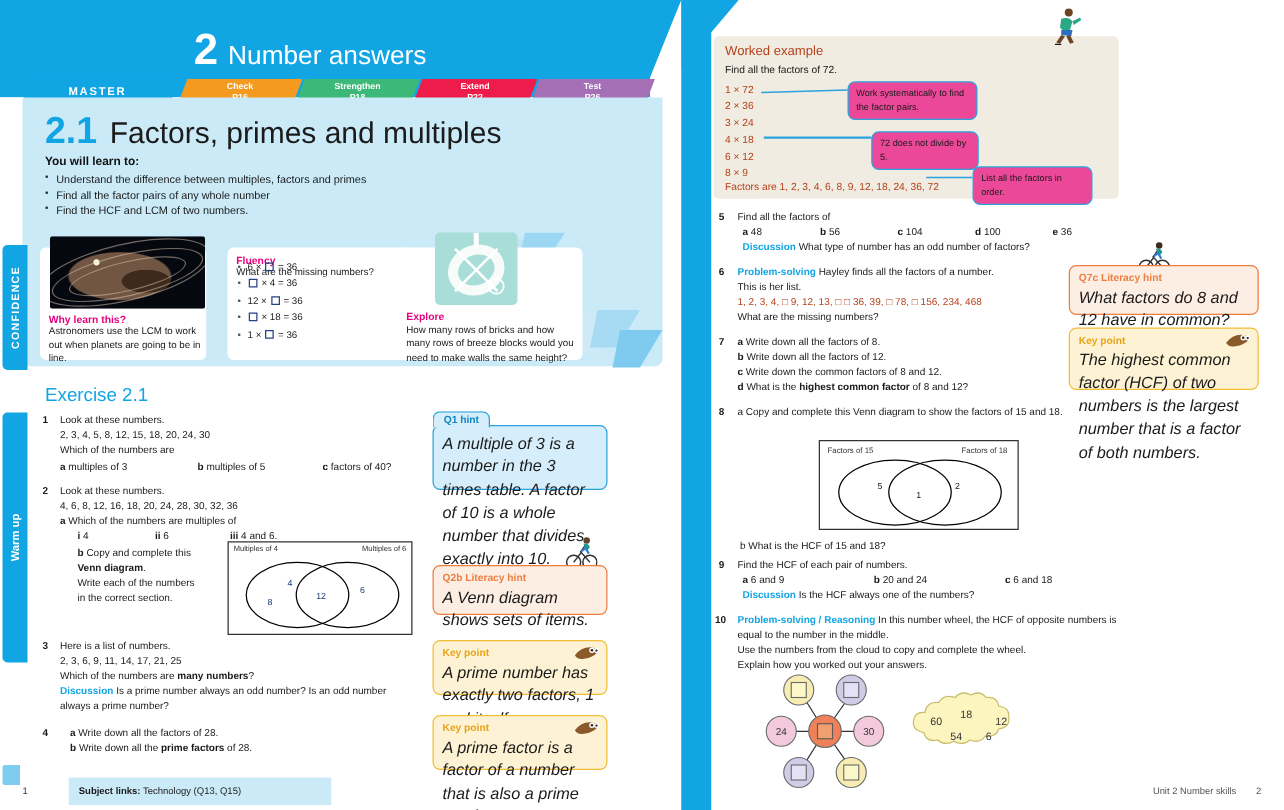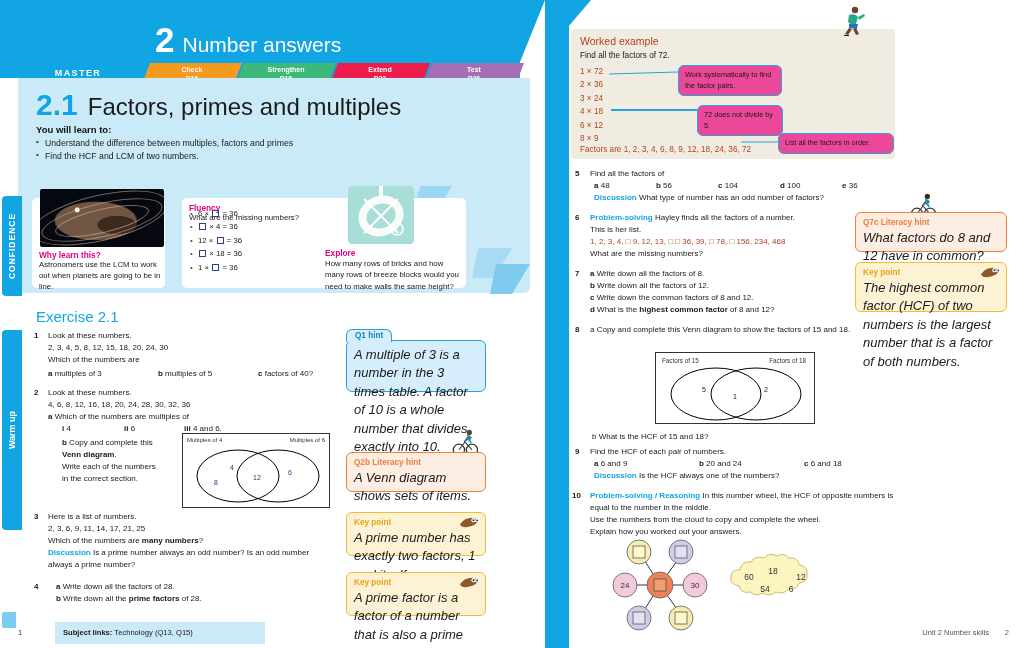--- a/index.html
+++ b/index.html
@@ -230,20 +230,21 @@
 
     <div class="lesson-head">
       <span class="lesson-num">2.1</span>
       <span class="lesson-title">Factors, primes and multiples</span>
     </div>
 
     <div class="learnto">
       <h4>You will learn to:</h4>
       <ul>
         <li>Understand the difference between multiples, factors and primes</li>
+        <li>Find all the factor pairs of any whole number</li>
         <li>Find the HCF and LCM of two numbers.</li>
       </ul>
     </div>
 
     <svg style="position:absolute;left:398px;top:186px;width:80px;height:60px">
       <polygon points="6,6 38,6 20,34 0,34" fill="#bfe4f6"></polygon>
       <polygon points="22,0 54,0 36,28 16,28" fill="#9bd6f2"></polygon>
       <polygon points="34,14 66,14 48,42 28,42" fill="#6ec6ee"></polygon>
     </svg>
     <svg style="position:absolute;left:452px;top:246px;width:92px;height:70px">
@@ -437,21 +438,21 @@
       <path d="M9 9 q6 -2 9 2 l-2 7 q-5 2 -8 -2 z" fill="#28a884"></path>
       <path d="M9 18 l9 0 l-1 5 l-8 -1 z" fill="#2b6fc4"></path>
       <path d="M9 22 l-4 6 l3 1 l4 -6 z" fill="#6b4526"></path>
       <path d="M16 22 l3 6 l-3 1 l-3 -6 z" fill="#6b4526"></path>
       <path d="M18 11 l6 -3 l1 2 l-6 4 z" fill="#28a884"></path>
       <path d="M4 29 l5 0 l0 1.5 l-5 0 z" fill="#1a1a1a"></path>
     </svg>
 
     <div class="speech" style="left:133px;top:65px;width:104px">Work systematically to find the factor pairs.</div>
     <div class="speech" style="left:152px;top:105px;width:86px">72 does not divide by 5.</div>
-    <div class="speech" style="left:233px;top:133px;width:116px">List all the factors in order.</div>
+    <div class="speech" style="left:233px;top:133px;width:96px">List all the factors in order.</div>
     <svg style="position:absolute;left:26px;top:60px;width:320px;height:90px;pointer-events:none">
       <line x1="38" y1="14" x2="107" y2="12" stroke="#29a3dc" stroke-width="1.1"></line>
       <line x1="40" y1="50" x2="126" y2="50" stroke="#29a3dc" stroke-width="1.8"></line>
       <line x1="170" y1="82" x2="207" y2="82" stroke="#29a3dc" stroke-width="1.1"></line>
     </svg>
 
     <div style="position:absolute;left:30px;top:168px;width:320px">
 
       <div class="rq">
         <span class="qn">5</span>

